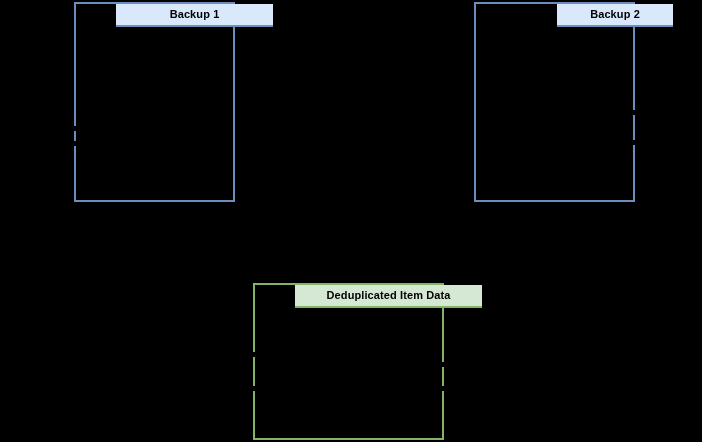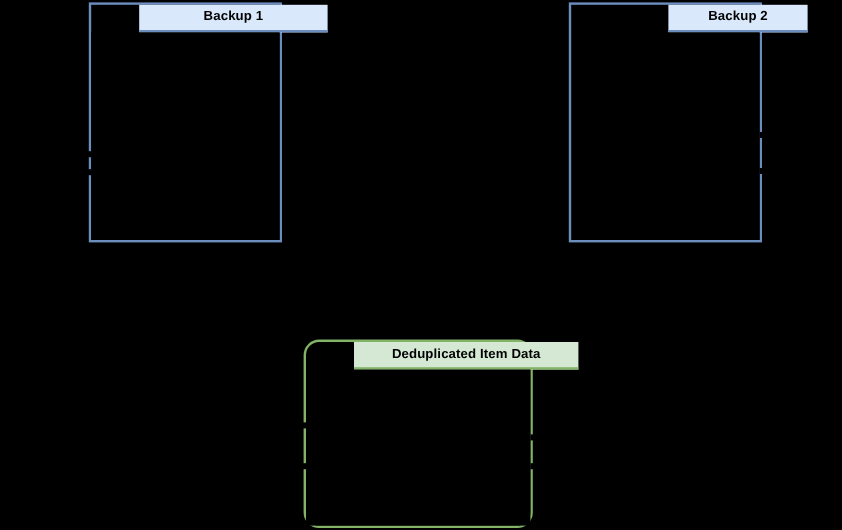--- a/index.html
+++ b/index.html
@@ -93,21 +93,21 @@
       <div class="row-sep left" style="top: 137px;"></div>
     </div>
 
   <div class="node theme-blue" id="node-backup-2" style="left: 474px; top: 2px; width: 161px; height: 200px; padding-left: 41px;">
     <div class="node-title">Backup 2</div>
     <div class="node-body" style="height: 173px;"></div>
   <div class="row-sep right" style="top: 106px;"></div>
       <div class="row-sep right" style="top: 136px;"></div>
     </div>
 
-  <div class="node theme-green" id="node-deduplicated-item-data" style="left: 253px; top: 283px; width: 191px; height: 157px; border-radius: 13px;">
+  <div class="node theme-green" id="node-deduplicated-item-data" style="left: 253px; top: 283px; width: 191px; height: 157px;">
     <div class="node-title">Deduplicated Item Data</div>
     <div class="node-body" style="height: 130px;"></div>
   <div class="row-sep left" style="top: 67px;"></div>
       <div class="row-sep left" style="top: 101px;"></div>
       <div class="row-sep right" style="top: 77px;"></div>
       <div class="row-sep right" style="top: 101px;"></div>
     </div>
 
 </div>
 

